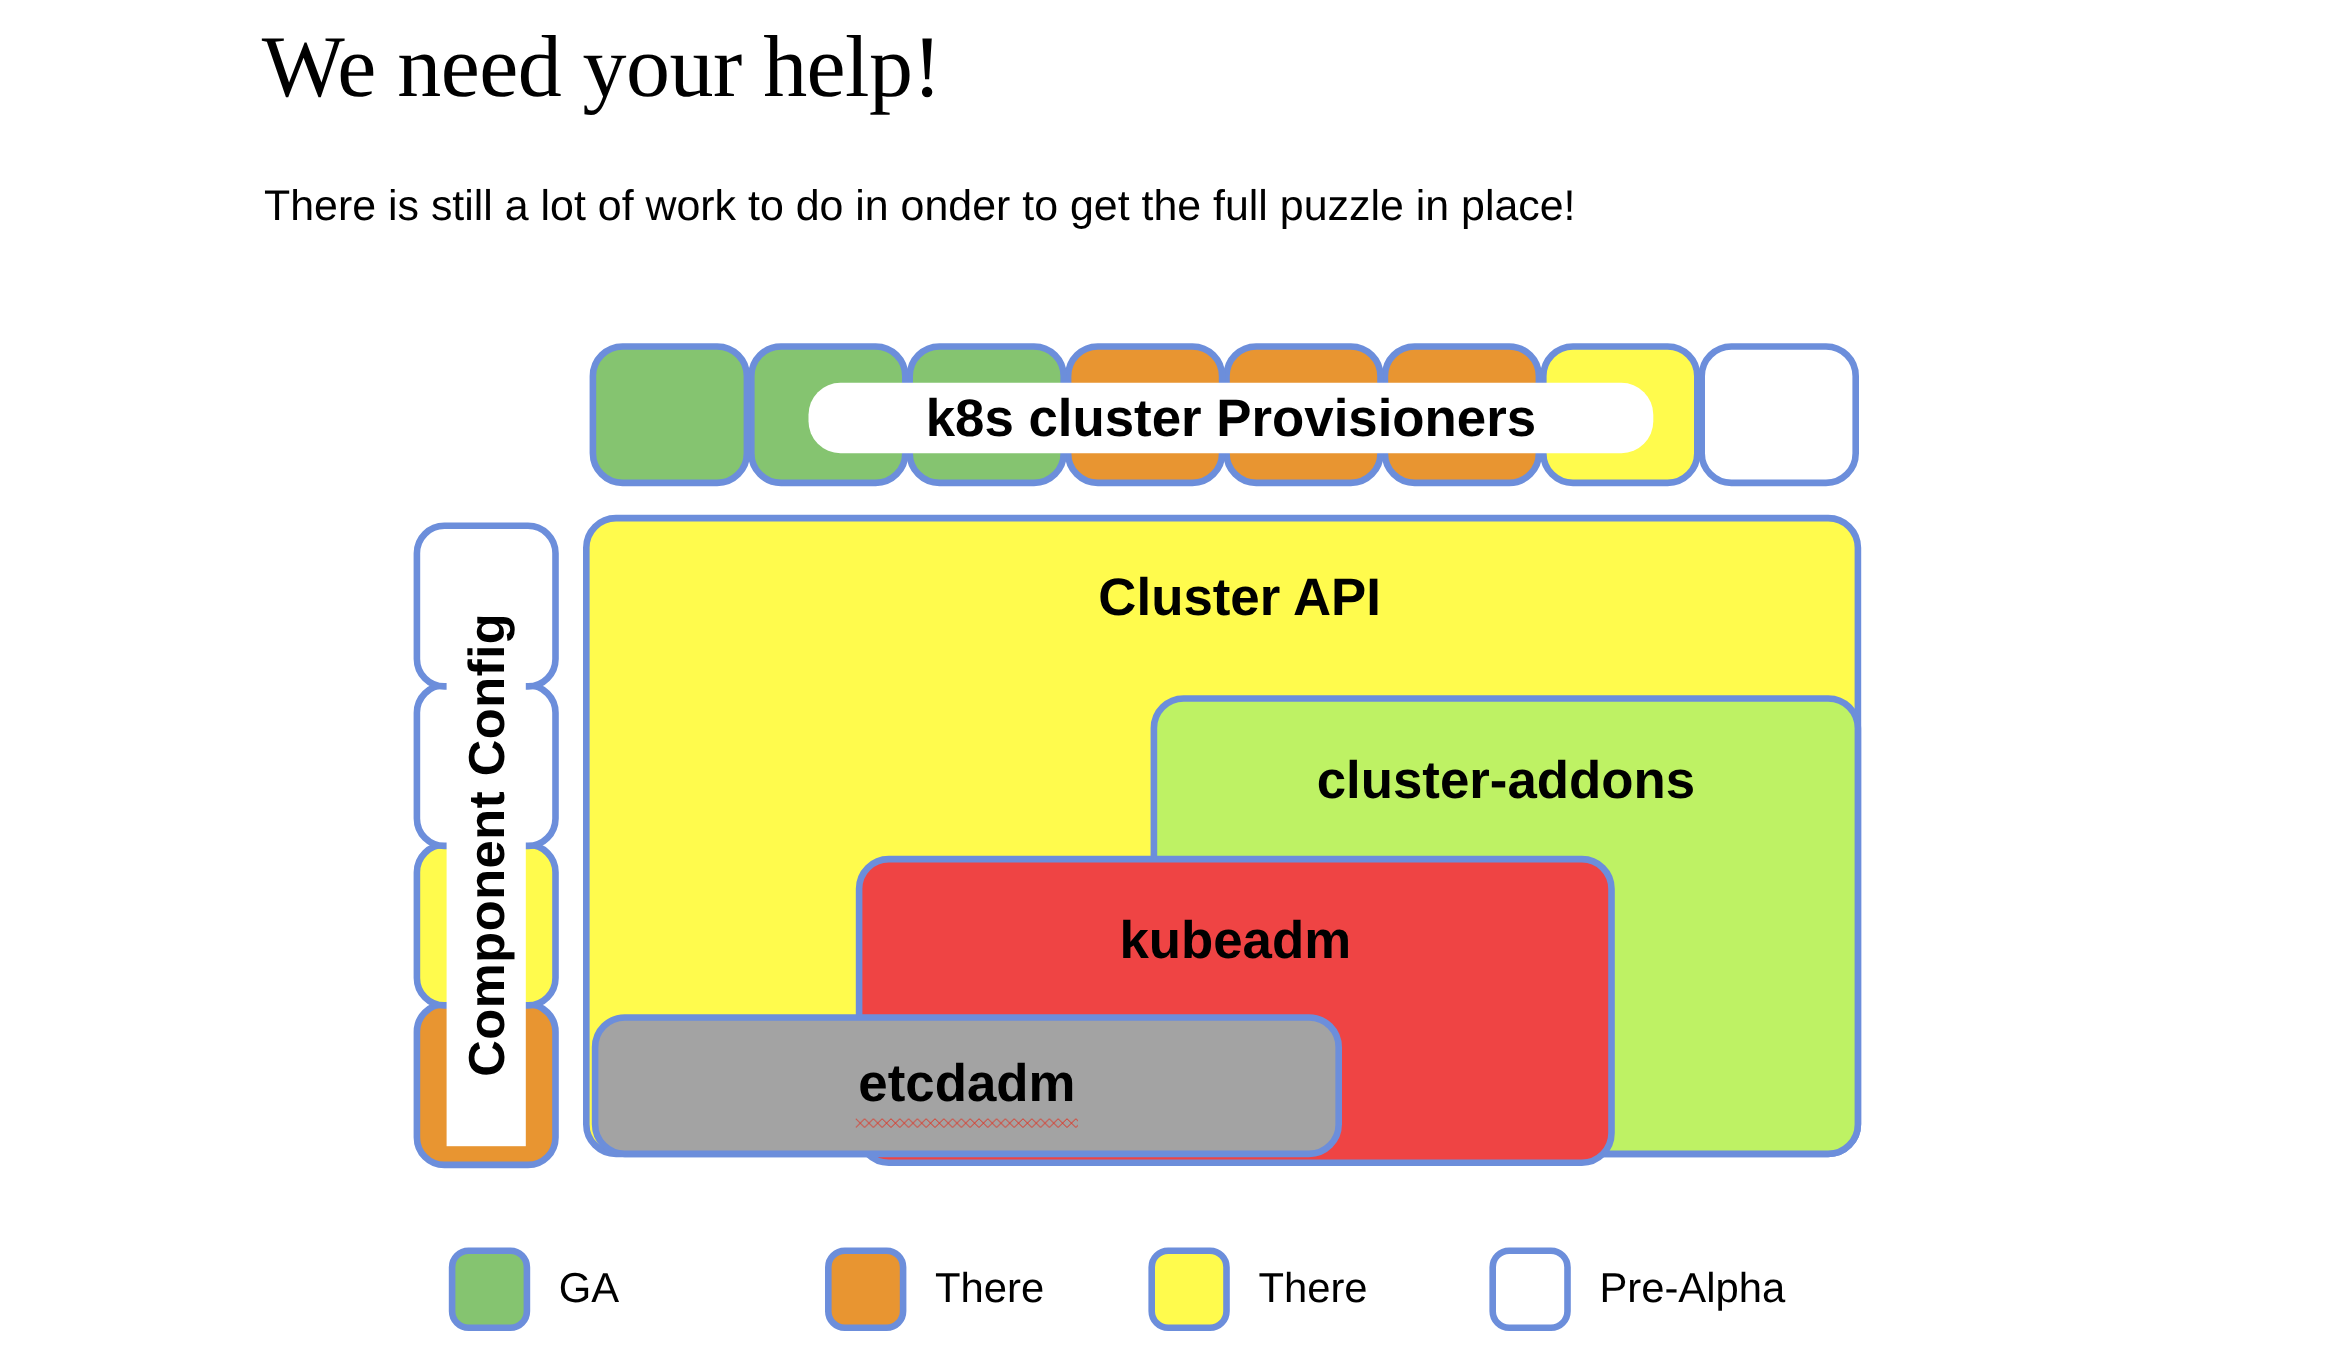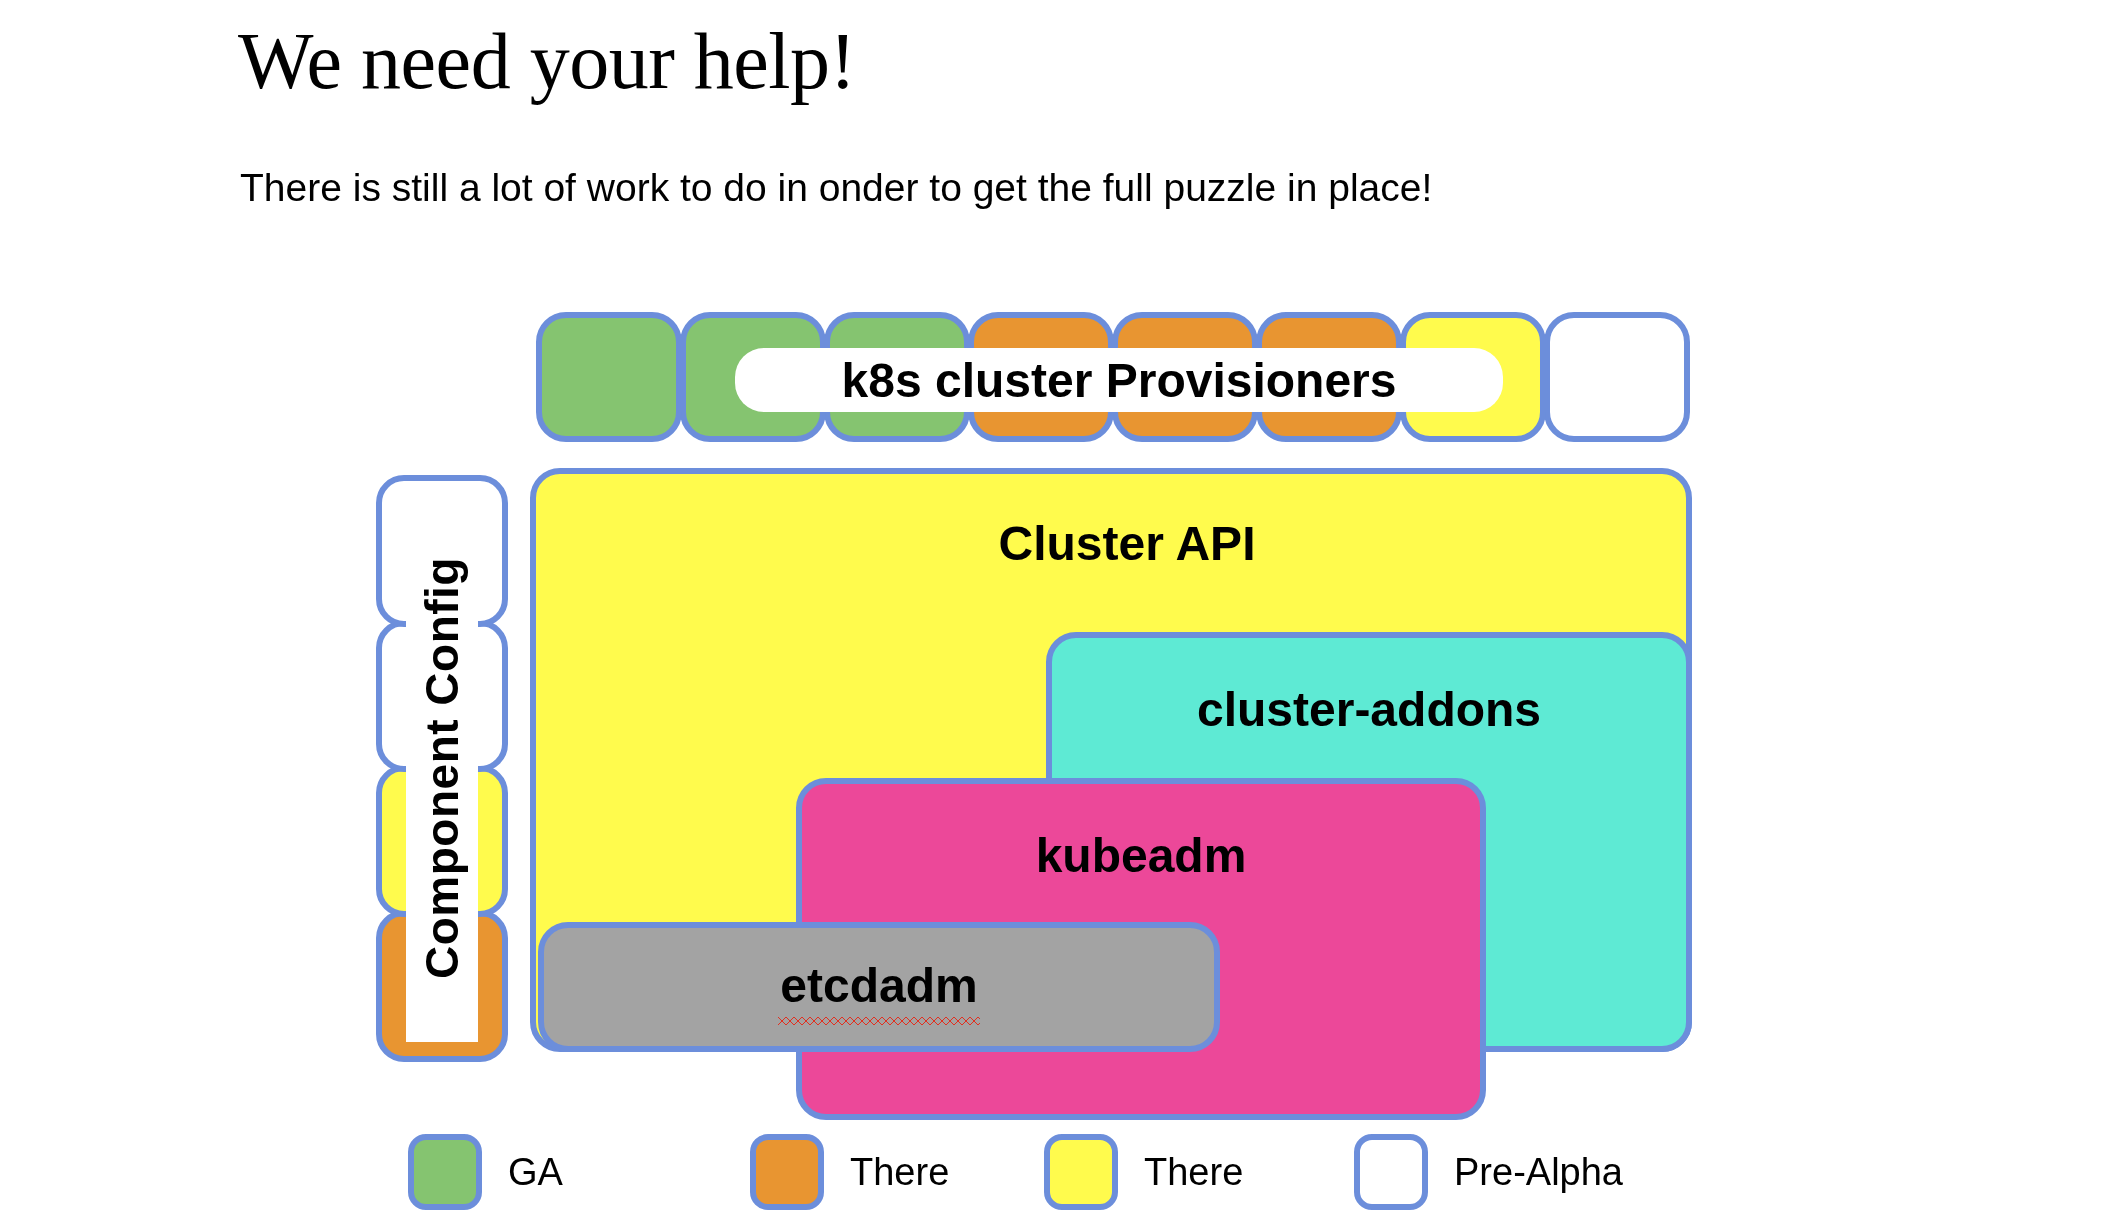--- a/index.html
+++ b/index.html
@@ -104,22 +104,22 @@
     position: absolute;
     left: 0;
     width: 100%;
     text-align: center;
     font-size: 48px;
     font-weight: bold;
     white-space: nowrap;
   }
 
   #box-cluster-api   { left: 530px;  top: 468px;  width: 1162px; height: 584px; background: #FFFB4D; z-index: 2; }
-  #box-cluster-addons{ left: 1046px; top: 632px;  width: 646px;  height: 420px; background: #5eead4; z-index: 3; }
-  #box-kubeadm       { left: 796px;  top: 778px;  width: 690px;  height: 342px; background: #ec4899; z-index: 4; }
+  #box-cluster-addons{ left: 1046px; top: 632px;  width: 646px;  height: 420px; background: #bef264; z-index: 3; }
+  #box-kubeadm       { left: 778px;  top: 778px;  width: 690px;  height: 282px; background: #ef4444; z-index: 4; }
   #box-etcdadm       { left: 538px;  top: 922px;  width: 682px;  height: 130px; background: #a3a3a3; z-index: 5; }
 
   #label-cluster-api    { top: 42px; margin-left: 16px; }
   #label-cluster-addons { top: 44px; }
   #label-kubeadm        { top: 44px; }
   #label-etcdadm        { top: 30px; }
 
   .misspelled {
     position: relative;
     display: inline-block;

